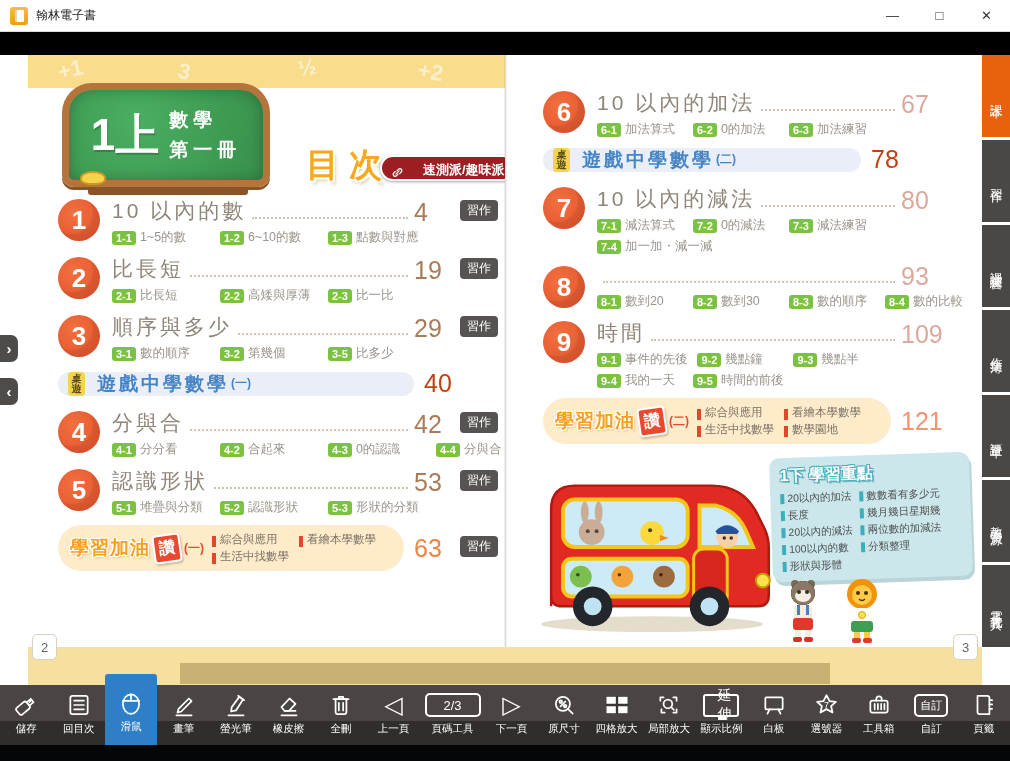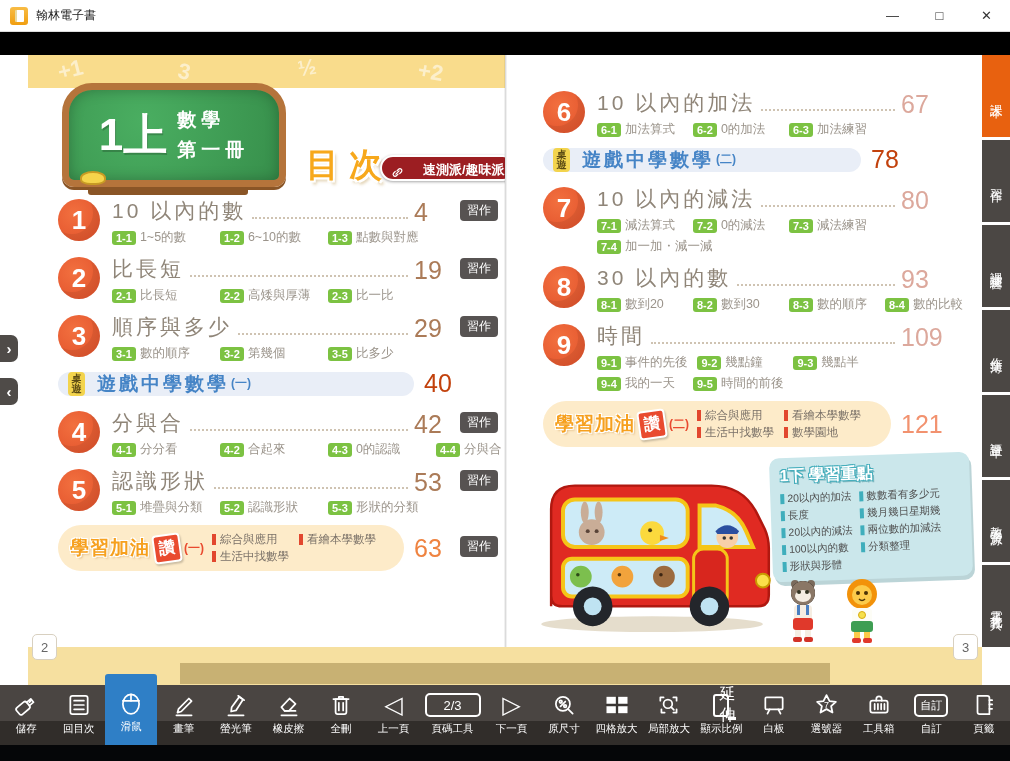--- a/index.html
+++ b/index.html
@@ -26,21 +26,21 @@
   .page { position:absolute; top:0; height:592px; background:#fff; }
   .page-l { left:0; width:477px; }
   .page-r { left:477px; width:477px; }
   .gutter { position:absolute; left:476px; top:0; width:3px; height:592px;
     background:linear-gradient(90deg,rgba(0,0,0,0.02),rgba(0,0,0,0.14),rgba(0,0,0,0.02)); z-index:5; }
 
   .band { position:absolute; top:0; left:0; width:477px; height:33px; background:#F9DC8C; overflow:hidden; }
   .band span { position:absolute; color:rgba(255,255,255,0.55); font-weight:bold; font-size:22px; }
 
   
-  .board { position:absolute; left:34px; top:28px; width:224px; height:104px; background:#3FA055;
+  .board { position:absolute; left:34px; top:28px; width:208px; height:104px; background:#3FA055;
     background:radial-gradient(circle at 35% 35%, #4aae61, #378f4b); border:7px solid #B5743B;
     border-radius:30px 30px 12px 12px; box-shadow:0 3px 0 #8a5526, inset 0 0 14px rgba(0,0,0,0.25);
     display:flex; align-items:center; justify-content:center; gap:10px; }
   .board .grade { color:#fff; font-size:44px; font-weight:bold; text-shadow:1px 2px 0 rgba(0,0,0,0.2); }
   .board .bcol { display:flex; flex-direction:column; gap:4px; }
   .board .bcol span { color:#fff; font-size:19px; font-weight:bold; letter-spacing:5px; }
   .board-tray { position:absolute; left:60px; top:132px; width:160px; height:8px; background:#8a5526; border-radius:3px; }
   .board-bun { position:absolute; left:52px; top:116px; width:26px; height:14px; background:#F5D44B;
     border:2px solid #C89B24; border-radius:50% 50% 40% 40%; z-index:2; }
 
@@ -82,21 +82,21 @@
   .game .pg { margin-left:10px; }
 
   .boost { display:flex; align-items:center; margin-top:4px; }
   .boost-pill { flex:1; background:#FDEBC9; border-radius:25px; padding:5px 12px; display:flex; align-items:center; min-height:46px; }
   .boost-title { font-size:19px; font-weight:bold; letter-spacing:1px; color:#F6A01E; white-space:nowrap;
     text-shadow:-1px -1px 0 #fff,1px -1px 0 #fff,-1px 1px 0 #fff,1px 1px 0 #fff,2px 2px 2px rgba(190,120,30,0.35); }
   .boost-stamp { background:#E94A2F; color:#fff; font-weight:bold; font-size:16px; padding:2px 4px; border-radius:4px;
     border:2px solid #fff; transform:rotate(-8deg); margin:0 3px; box-shadow:1px 2px 2px rgba(0,0,0,0.2); white-space:nowrap; }
   .boost-part { color:#E94A2F; font-size:12px; font-weight:bold; margin-right:8px; white-space:nowrap; }
   .boost-bullets { display:grid; grid-template-columns:auto auto; gap:2px 10px; justify-content:start; flex:1; }
-  .bullet { display:flex; align-items:center; font-size:11.5px; color:#7A7168; white-space:nowrap; }
+  .bullet { display:flex; align-items:flex-end; font-size:11.5px; color:#7A7168; white-space:nowrap; }
   .bbar { display:inline-block; width:4px; height:11px; background:#E2472E; margin-right:4px; flex:none; }
   .boost .pg { margin-left:10px; }
 
   
   .nv { position:absolute; left:266px; top:400px; width:200px; height:124px; background:#CBE7EB;
     border-radius:10px; transform:rotate(-2deg); box-shadow:2px 4px 0 rgba(120,170,175,0.5); padding:8px 10px; }
   .nv-head { font-weight:bold; margin-bottom:5px; }
   .nv-head span { color:#fff; font-size:16px;
     text-shadow:-1px -1px 0 #45AEBC,1px -1px 0 #45AEBC,-1px 1px 0 #45AEBC,1px 1px 0 #45AEBC,2px 2px 0 rgba(60,140,150,0.5); }
   .nv-cols { display:flex; gap:8px; }
@@ -123,21 +123,21 @@
   .toolbar { position:absolute; top:685px; left:0; width:1010px; height:60px; display:flex;
     background:linear-gradient(180deg,#4A4542 0,#4A4542 36px,#312D2A 36px,#312D2A 100%); z-index:20; }
   .tb { flex:1; display:flex; flex-direction:column; align-items:center; padding-top:5px; cursor:pointer; }
   .tb-ico { height:30px; display:flex; align-items:center; justify-content:center; color:#fff; }
   .tb-lab { font-size:10.5px; color:#fff; margin-top:2px; white-space:nowrap; }
   .tb.active { background:#2F7FC6; margin-top:-11px; padding-top:14px; border-radius:3px 3px 0 0; }
   .tb svg { stroke:#fff; fill:none; stroke-width:1.6; stroke-linecap:round; stroke-linejoin:round; }
   .tri { font-size:24px; line-height:1; }
   .pgbox { width:56px; height:24px; border:2px solid #fff; border-radius:5px; color:#fff; font-size:13px;
     display:flex; align-items:center; justify-content:center; }
-  .mon { width:16px; height:23px; border:2px solid #fff; border-radius:3px; color:#fff; font-size:16px;
+  .mon { width:36px; height:23px; border:2px solid #fff; border-radius:3px; color:#fff; font-size:14px;
     display:flex; align-items:center; justify-content:center; position:relative;padding-left:12px; }
   .mon i { position:absolute; bottom:-5px; left:13px; width:8px; height:3px; background:#fff; }
   .cust { border:2px solid #fff; border-radius:5px; color:#fff; font-size:11px; padding:2px 4px; }
 
   
   .bus-wrap { position:absolute; left:28px; top:395px; }
   .mascots { position:absolute; left:272px; top:523px; display:flex; gap:8px; }
 </style>
 </head>
 <body>
@@ -450,21 +450,20 @@
     <span class="sub-label">加一加・減一減</span>
   </span>
 </div>
           </div>
         </div>
 
         <div class="ch">
           <div class="ch-n">8</div>
           <div class="ch-b">
             <div class="ch-t">
-              <span class="ch-title">30 以內的數</span>
               <span class="dots"></span>
               <span class="pg pg-rose">93</span>
             </div>
             <div class="subs">
   <span class="sub">
     <span class="sub-num">8-1</span>
     <span class="sub-label">數到20</span>
   </span>
 
   <span class="sub">

